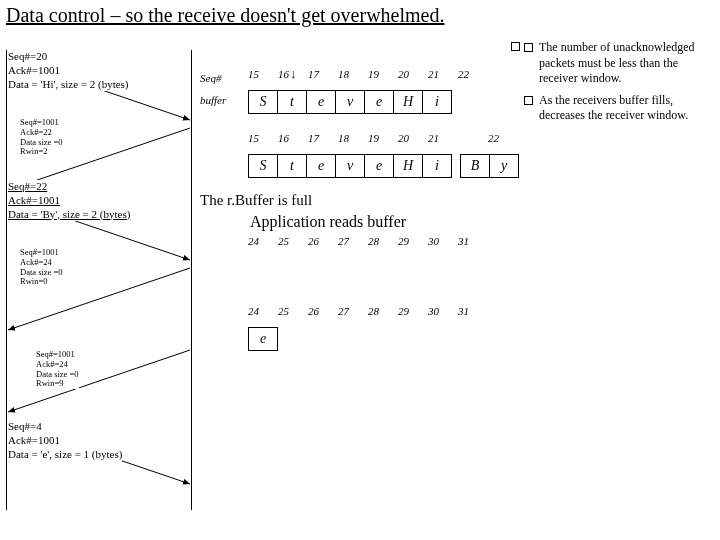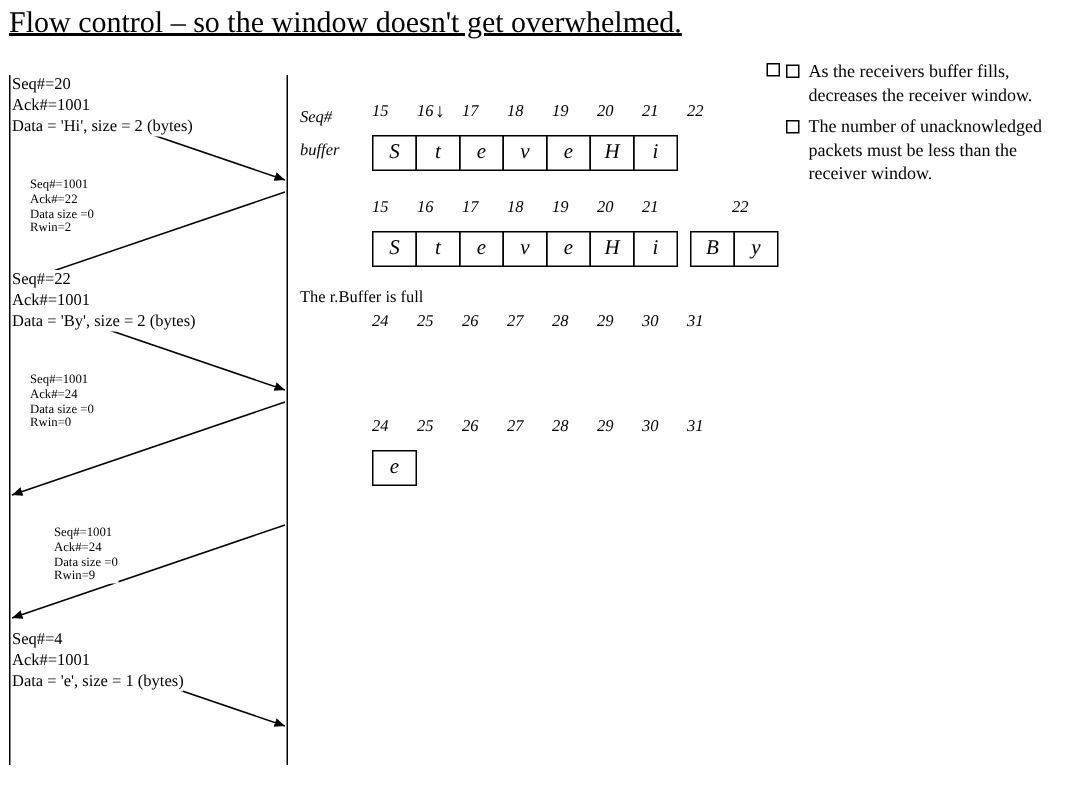--- a/index.html
+++ b/index.html
@@ -81,21 +81,21 @@
     width: 30px;
     height: 24px;
     border: 1px solid #000;
     margin-left: -1px;
     text-align: center;
     line-height: 22px;
     font-size: 14px;
   }
   .cell:first-child { margin-left: 0; }
   .bigtext {
-    font-size: 11px;
+    font-size: 15px;
   }
   .apptext {
     font-family: Georgia, serif;
     font-size: 16px;
   }
   .right-col {
     position: absolute;
     right: 6px;
     top: 40px;
     width: 190px;
@@ -113,21 +113,21 @@
   .little-box {
     position:absolute;
     right:2px; top:-10px;
     width:9px; height:9px;
     border:1px solid #000;
   }
 </style>
 </head>
 <body>
 
-<div class="title">Flow control – so the window doesn't get overwhelmed.</div>
+<div class="title">Data control – so the receive doesn't get overwhelmed.</div>
 
 <div class="little-box" style="top:42px; right:200px;"></div>
 
 <div class="left-col">
   <div class="vbar-l"></div>
   <div class="vbar-r"></div>
 
   <svg class="diag" viewBox="0 0 186 460">
     <defs>
       <marker id="ah" markerWidth="8" markerHeight="8" refX="7" refY="3" orient="auto">
@@ -142,21 +142,21 @@
     <line x1="2" y1="372" x2="184" y2="434" stroke="#000" marker-end="url(#ah)"></line>
   </svg>
 
   <div class="msg" style="top:0px;">Seq#=20
 Ack#=1001
 Data = 'Hi', size = 2 (bytes)</div>
   <div class="msg small" style="top:68px; left:14px;">Seq#=1001
 Ack#=22
 Data size =0
 Rwin=2</div>
-  <div class="msg" style="top:130px;">Seq#=22
+  <div class="msg" style="top:130px;text-decoration:underline;">Seq#=22
 Ack#=1001
 Data = 'By', size = 2 (bytes)</div>
   <div class="msg small" style="top:198px; left:14px;">Seq#=1001
 Ack#=24
 Data size =0
 Rwin=0</div>
   <div class="msg small" style="top:300px; left:30px;">Seq#=1001
 Ack#=24
 Data size =0
 Rwin=9</div>
@@ -220,20 +220,21 @@
         <div class="cell">e</div>
         <div class="cell">H</div>
         <div class="cell">i</div>
         <div class="cell" style="border: 0px; width: 10px;"></div>
         <div class="cell">B</div>
         <div class="cell">y</div>
       </div>
   </div>
 
   <div style="margin:14px 0 4px 0;" class="bigtext">The r.Buffer is full</div>
+  <div class="apptext" style="margin-left:50px;">Application reads buffer</div>
 
   <div class="row" style="margin-top:4px; height:16px;">
     <div class="seqnums">
         <span>24</span>
         <span>25</span>
         <span>26</span>
         <span>27</span>
         <span>28</span>
         <span>29</span>
         <span>30</span>
@@ -279,19 +280,19 @@
         <div class="cell" style="border: 0px; width: 10px;"></div>
         <div class="cell" style="border: 0px; width: 10px;"></div>
         <div class="cell" style="border: 0px; width: 10px;"></div>
       </div>
   </div>
 </div>
 
 <div class="right-col">
   <div class="bullet">
     <div class="box"></div>
-    <div>As the receivers buffer fills, decreases the receiver window.</div>
+    <div>The number of unacknowledged packets must be less than the receiver window.</div>
   </div>
   <div class="bullet">
     <div class="box"></div>
-    <div>The number of unacknowledged packets must be less than the receiver window.</div>
+    <div>As the receivers buffer fills, decreases the receiver window.</div>
   </div>
 </div>
 
 </body></html>

